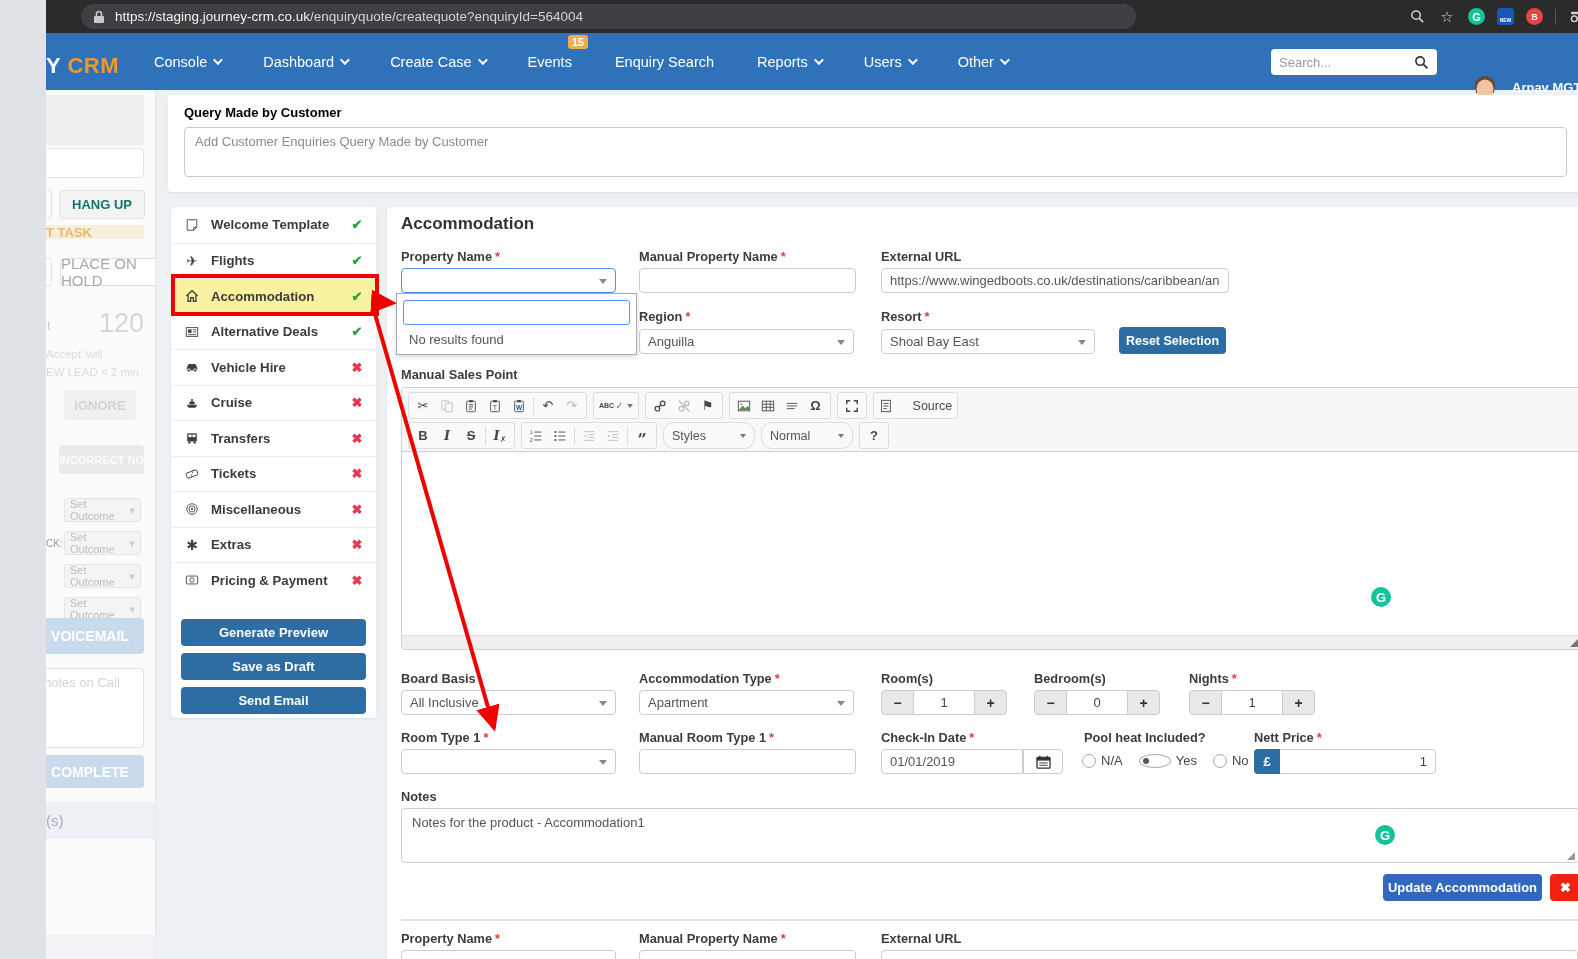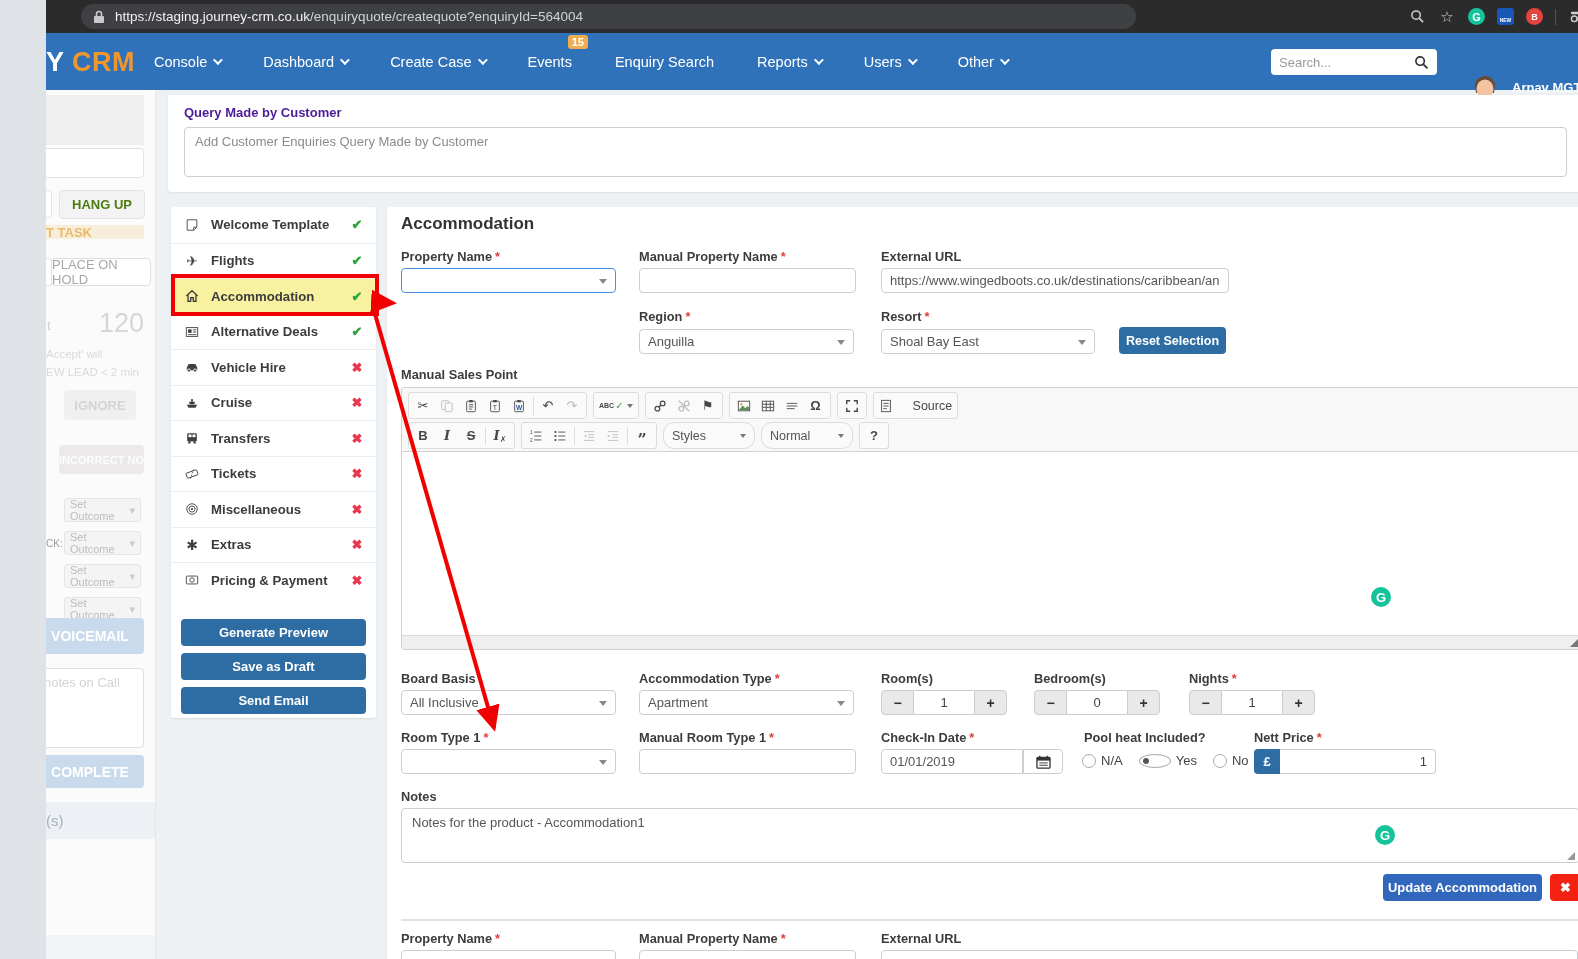--- a/index.html
+++ b/index.html
@@ -13,21 +13,21 @@
   .urltext { font-size:13.5px; color:#e8eaed; white-space:nowrap; overflow:hidden; }
   .bicons { position:absolute; right:8px; top:0; height:33px; display:flex; align-items:center; gap:12px; }
   .bico { width:18px; height:18px; display:flex; align-items:center; justify-content:center; color:#cfcfcf; font-size:15px; }
   .gicon { width:17px; height:17px; border-radius:50%; background:#15c39a; color:#fff; font-size:11px; font-weight:bold; display:flex; align-items:center; justify-content:center; }
   .newicon { width:17px; height:17px; border-radius:3px; background:#1657b8; color:#fff; font-size:5px; font-weight:bold; display:flex; align-items:flex-end; justify-content:center; padding-bottom:2px; }
   .redicon { width:17px; height:17px; border-radius:50%; background:#e5443f; color:#fff; font-size:9px; font-weight:bold; display:flex; align-items:center; justify-content:center; }
   .bsep { width:1px; height:16px; background:#555; }
 
   
   .navbar { position:absolute; left:0; top:33px; width:1578px; height:57px; background:#2f72b9; }
-  .logo { position:absolute; left:0px; top:14px; font-size:27px; font-weight:bold; color:#fff; letter-spacing:0.5px; }
+  .logo { position:absolute; left:0px; top:20px; font-size:22px; font-weight:bold; color:#fff; letter-spacing:0.5px; }
   .logo .crm { color:#f0962e; }
   .navitems { position:absolute; left:108px; top:0; height:57px; display:flex; align-items:center; gap:43px; }
   .nav-item { position:relative; color:#fff; font-size:14.5px; display:flex; align-items:center; gap:6px; cursor:pointer; white-space:nowrap; }
   .chev { width:7px; height:7px; border-right:2px solid #fff; border-bottom:2px solid #fff; transform:rotate(45deg) translateY(-2px); display:inline-block; }
   .navbadge { position:absolute; top:-19px; right:-16px; background:#f0ad4e; color:#fff; font-size:11px; font-weight:bold; padding:1px 4px; border-radius:3px; }
   .navsearch { position:absolute; left:1225px; top:16px; width:166px; height:26px; background:#fff; border-radius:4px; display:flex; align-items:center; padding:0 8px; }
   .navsearch input { border:none; outline:none; flex:1; font-size:13px; color:#555; font-family:inherit; width:110px; }
   .navsearch input::placeholder { color:#9a9a9a; }
   .avatar { position:absolute; left:1420px; top:42px; width:38px; height:45px; }
   .username { position:absolute; left:1466px; top:47px; color:#fff; font-size:13px; font-weight:bold; line-height:16px; }
@@ -36,23 +36,23 @@
   
   .sbtrack { position:absolute; right:0; top:33px; width:16px; height:926px; background:#f1f1f1; border-left:1px solid #dcdcdc; }
   .sbup { position:absolute; right:3px; top:40px; width:0; height:0; border-left:5px solid transparent; border-right:5px solid transparent; border-bottom:7px solid #505050; }
   .sbthumb { position:absolute; right:2px; top:127px; width:11px; height:415px; background:#a3a3a3; }
 
   
   .callpanel { position:absolute; left:0; top:90px; width:110px; height:869px; background:#fbfbfb; border-right:1px solid #e6e6e6; overflow:hidden; }
   .cp-topgray { position:absolute; left:0; top:5px; width:98px; height:50px; background:#efefef; }
   .cp-input { position:absolute; left:-30px; top:58px; width:128px; height:30px; background:#fff; border:1px solid #e2e2e2; border-radius:4px; }
   .cp-btn { position:absolute; display:flex; align-items:center; justify-content:center; border-radius:4px; font-weight:bold; }
-  .cp-hangup { left:13px; top:100px; width:86px; height:29px; background:#f3f3f3; border:1px solid #e3e3e3; color:#4d7c0f; font-size:13px; }
+  .cp-hangup { left:13px; top:100px; width:86px; height:29px; background:#f3f3f3; border:1px solid #e3e3e3; color:#0f766e; font-size:13px; }
   .cp-task { position:absolute; left:0; top:135px; width:98px; height:14px; background:#f7eedb; color:#ecb967; font-weight:bold; font-size:13px; display:flex; align-items:center; }
-  .cp-hold { left:5px; top:168px; width:100px; height:28px; background:#fff; border:1px solid #dedede; color:#a8a8a8; font-size:13px; font-weight:normal; }
+  .cp-hold { left:14px; top:168px; width:100px; height:28px; background:#fff; border:1px solid #dedede; color:#a8a8a8; font-size:15px; font-weight:normal; }
   .cp-stub { position:absolute; left:-6px; width:12px; height:28px; background:#fff; border:1px solid #e2e2e2; border-radius:3px; }
   .cp-t { position:absolute; left:1px; top:228px; color:#cfcfcf; font-size:13px; }
   .cp-timer { position:absolute; left:53px; top:218px; color:#d6d6d6; font-size:27px; }
   .cp-note { position:absolute; color:#dadada; font-size:11.5px; white-space:nowrap; }
   .cp-ignore { left:18px; top:300px; width:72px; height:30px; background:#f0f0f0; color:#d4d4d4; font-size:13px; }
   .cp-incorrect { left:13px; top:355px; width:85px; height:29px; background:#ebe9e9; color:#fdfdfd; font-size:11px; }
   .cp-select { position:absolute; left:18px; width:77px; height:24px; background:#f4f4f4; border:1px solid #e5e5e5; border-radius:3px; color:#bdbdbd; font-size:11px; display:flex; align-items:center; justify-content:space-between; padding:0 5px; }
   .cp-ck { position:absolute; left:0; top:448px; font-size:10px; color:#9a9a9a; }
   .cp-voicemail { left:-10px; top:528px; width:108px; height:36px; background:#c9daec; color:#fff; font-size:14px; border-radius:4px; }
   .cp-notes { position:absolute; left:-30px; top:578px; width:128px; height:80px; border:1px solid #e0e0e0; border-radius:4px; background:#fff; font-family:inherit; font-size:13px; color:#555; padding:6px; resize:none; }
@@ -68,21 +68,21 @@
   .mcard { left:341px; top:207px; width:1196px; height:770px; }
 
   .lbl { position:absolute; font-size:12.8px; font-weight:bold; color:#3c3c3c; white-space:nowrap; }
   .req { color:#e03e3e; margin-left:3px; }
   .inp { position:absolute; height:25px; border:1px solid #c9ced4; border-radius:4px; background:#fff; font-size:13px; color:#555; padding:0 8px; font-family:inherit; outline:none; }
   textarea.inp { padding:6px 10px; resize:none; }
   .sel { position:absolute; height:25px; border:1px solid #c9ced4; border-radius:4px; background:#fff; font-size:13px; color:#555; display:flex; align-items:center; padding:0 22px 0 8px; }
   .s2caret { position:absolute; right:8px; top:10px; width:0; height:0; border-left:4px solid transparent; border-right:4px solid transparent; border-top:5px solid #888; }
   .btn-blue { position:absolute; background:#2e6da4; color:#fff; font-weight:bold; font-size:12.5px; border-radius:4px; display:flex; align-items:center; justify-content:center; cursor:pointer; }
 
-  .qlabel { position:absolute; left:16px; top:10px; font-size:13px; font-weight:bold; color:#4c1d95; }
+  .qlabel { position:absolute; left:16px; top:10px; font-size:13px; font-weight:bold; color:#000000; }
   .qarea { left:16px; top:32px; width:1383px; height:50px; }
   .qarea::placeholder { color:#8b8b8b; }
 
   
   .trow { position:relative; height:35.5px; display:flex; align-items:center; padding:16px 10px; border-top:1px solid #ededed; }
   .trow:first-child { border-top:none; }
   .trow.hl { background:#f8f1a0; }
   .ticon { width:22px; display:flex; justify-content:center; color:#3f3f3f; font-size:14px; }
   .tlabel { flex:1; font-size:13.2px; font-weight:bold; color:#3c3c3c; margin-left:8px; white-space:nowrap; }
   .tmark { width:18px; text-align:center; font-size:13px; font-weight:bold; }
@@ -404,20 +404,24 @@
 
   <div class="lbl" style="left:355px;top:249px"><span>Property Name</span><span class="req">*</span></div>
   <div class="lbl" style="left:593px;top:249px"><span>Manual Property Name</span><span class="req">*</span></div>
   <div class="lbl" style="left:835px;top:249px">External URL</div>
   <div class="sel" style="left:355px;top:268px;width:215px;border-color:#4a90e2">
       <span class="s2caret"></span>
     </div>
   <input class="inp" style="left: 593px; top: 268px; width: 217px;">
   <input class="inp" style="left: 835px; top: 268px; width: 348px;" value="https://www.wingedboots.co.uk/destinations/caribbean/anguill">
 
+  <div class="s2drop">
+    <input class="s2search" style="">
+    <div class="s2none">No results found</div>
+  </div>
 
   <div class="lbl" style="left:593px;top:309px"><span>Region</span><span class="req">*</span></div>
   <div class="lbl" style="left:835px;top:309px"><span>Resort</span><span class="req">*</span></div>
   <div class="sel" style="left:593px;top:329px;width:215px">
       <span>Anguilla</span>
       <span class="s2caret"></span>
     </div>
   <div class="sel" style="left:835px;top:329px;width:214px">
       <span>Shoal Bay East</span>
       <span class="s2caret"></span>

